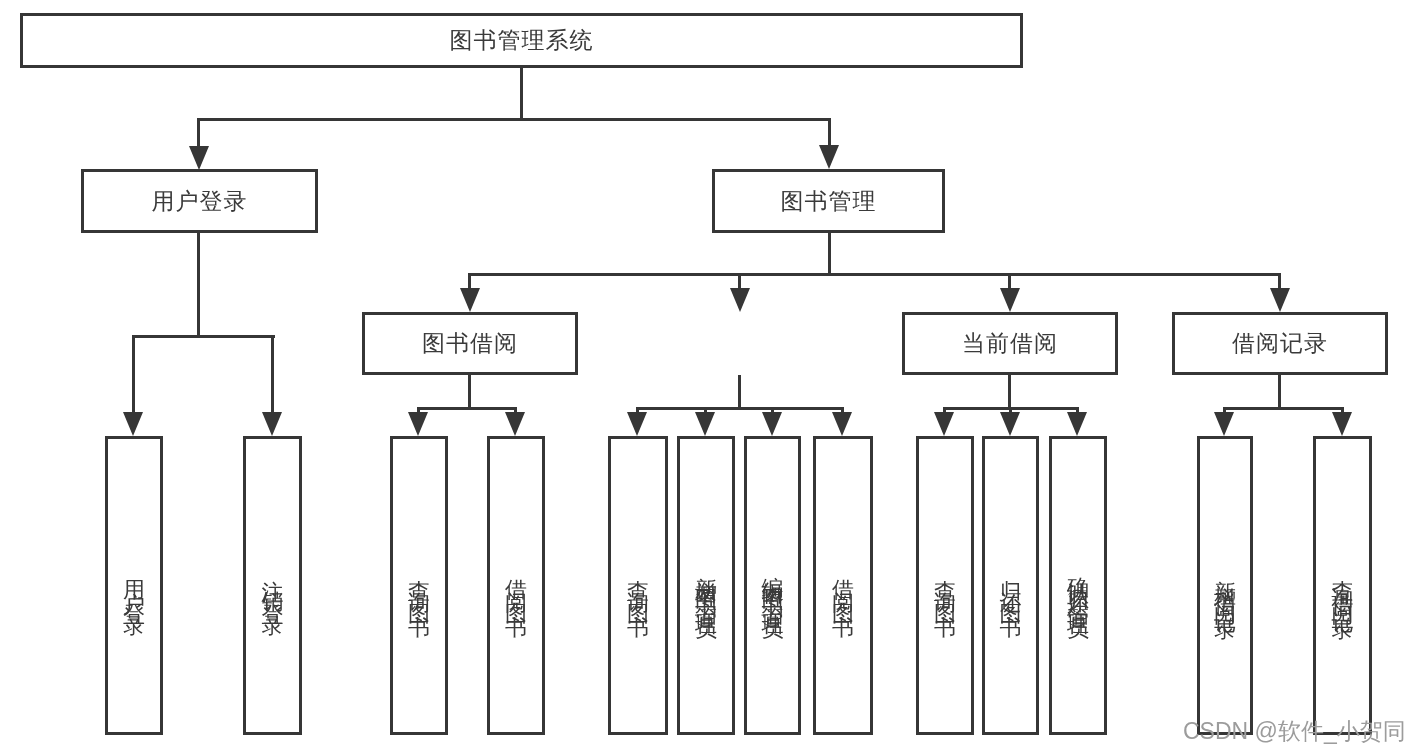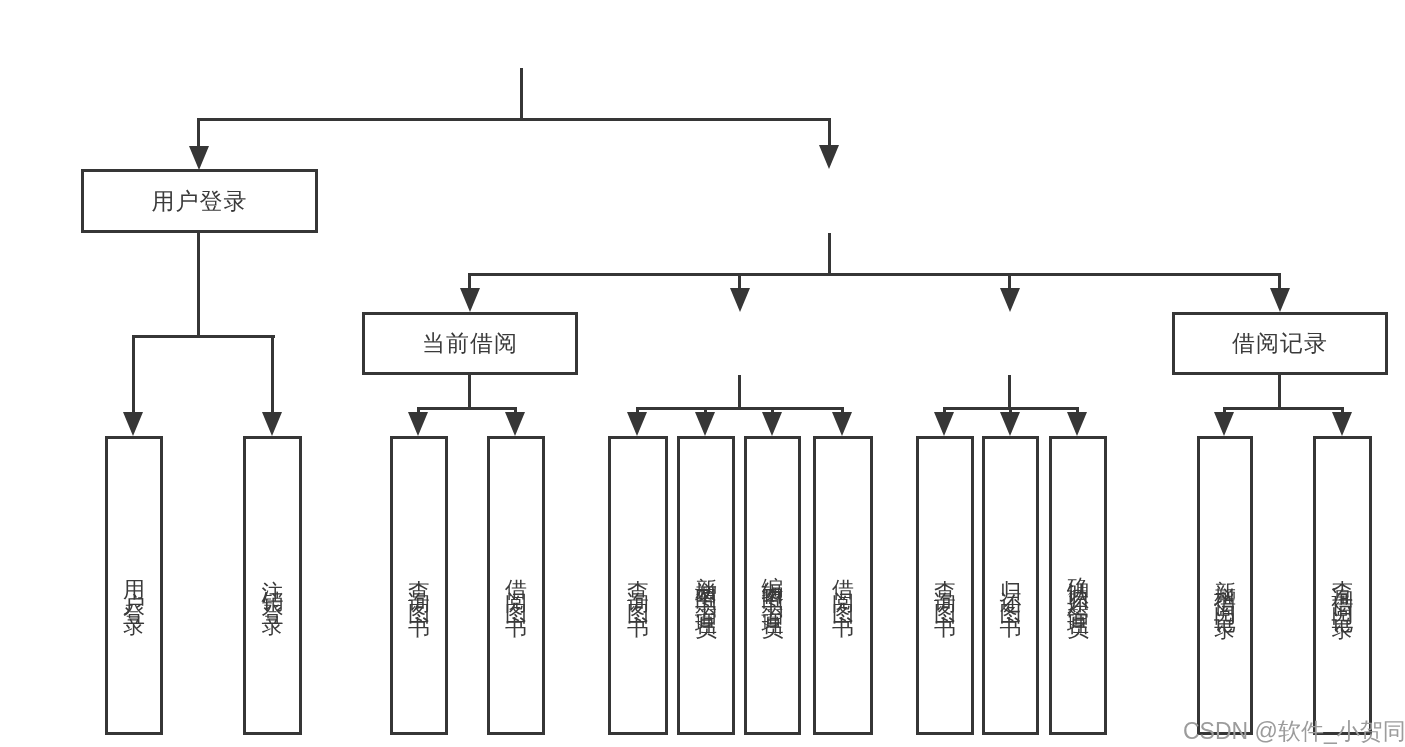--- a/index.html
+++ b/index.html
@@ -115,26 +115,35 @@
   <div class="ah" style="left:627px; top:412px;"></div>
   <div class="ah" style="left:695px; top:412px;"></div>
   <div class="ah" style="left:762px; top:412px;"></div>
   <div class="ah" style="left:832px; top:412px;"></div>
   <div class="ah" style="left:934px; top:412px;"></div>
   <div class="ah" style="left:1000px; top:412px;"></div>
   <div class="ah" style="left:1067px; top:412px;"></div>
   <div class="ah" style="left:1214px; top:412px;"></div>
   <div class="ah" style="left:1332px; top:412px;"></div>
 
+  <div class="node hnode" style="left:20px; top:13px; width:1003px; height:55px;">
+    <span>图书管理系统</span>
+  </div>
 
   <div class="node hnode" style="left:81px; top:169px; width:237px; height:64px;">
     <span>用户登录</span>
   </div>
+  <div class="node hnode" style="left:712px; top:169px; width:233px; height:64px;">
+    <span>图书管理</span>
+  </div>
 
   <div class="node hnode" style="left:362px; top:312px; width:216px; height:63px;">
+    <span>图书借阅</span>
+  </div>
+  <div class="node hnode" style="left:902px; top:312px; width:216px; height:63px;">
     <span>当前借阅</span>
   </div>
   <div class="node hnode" style="left:1172px; top:312px; width:216px; height:63px;">
     <span>借阅记录</span>
   </div>
 
   <div class="node leaf ls12" style="left:105px; top:436px; width:58px; height:299px;">
     <span>用户登录</span>
   </div>
   <div class="node leaf ls12" style="left:243px; top:436px; width:59px; height:299px;">

